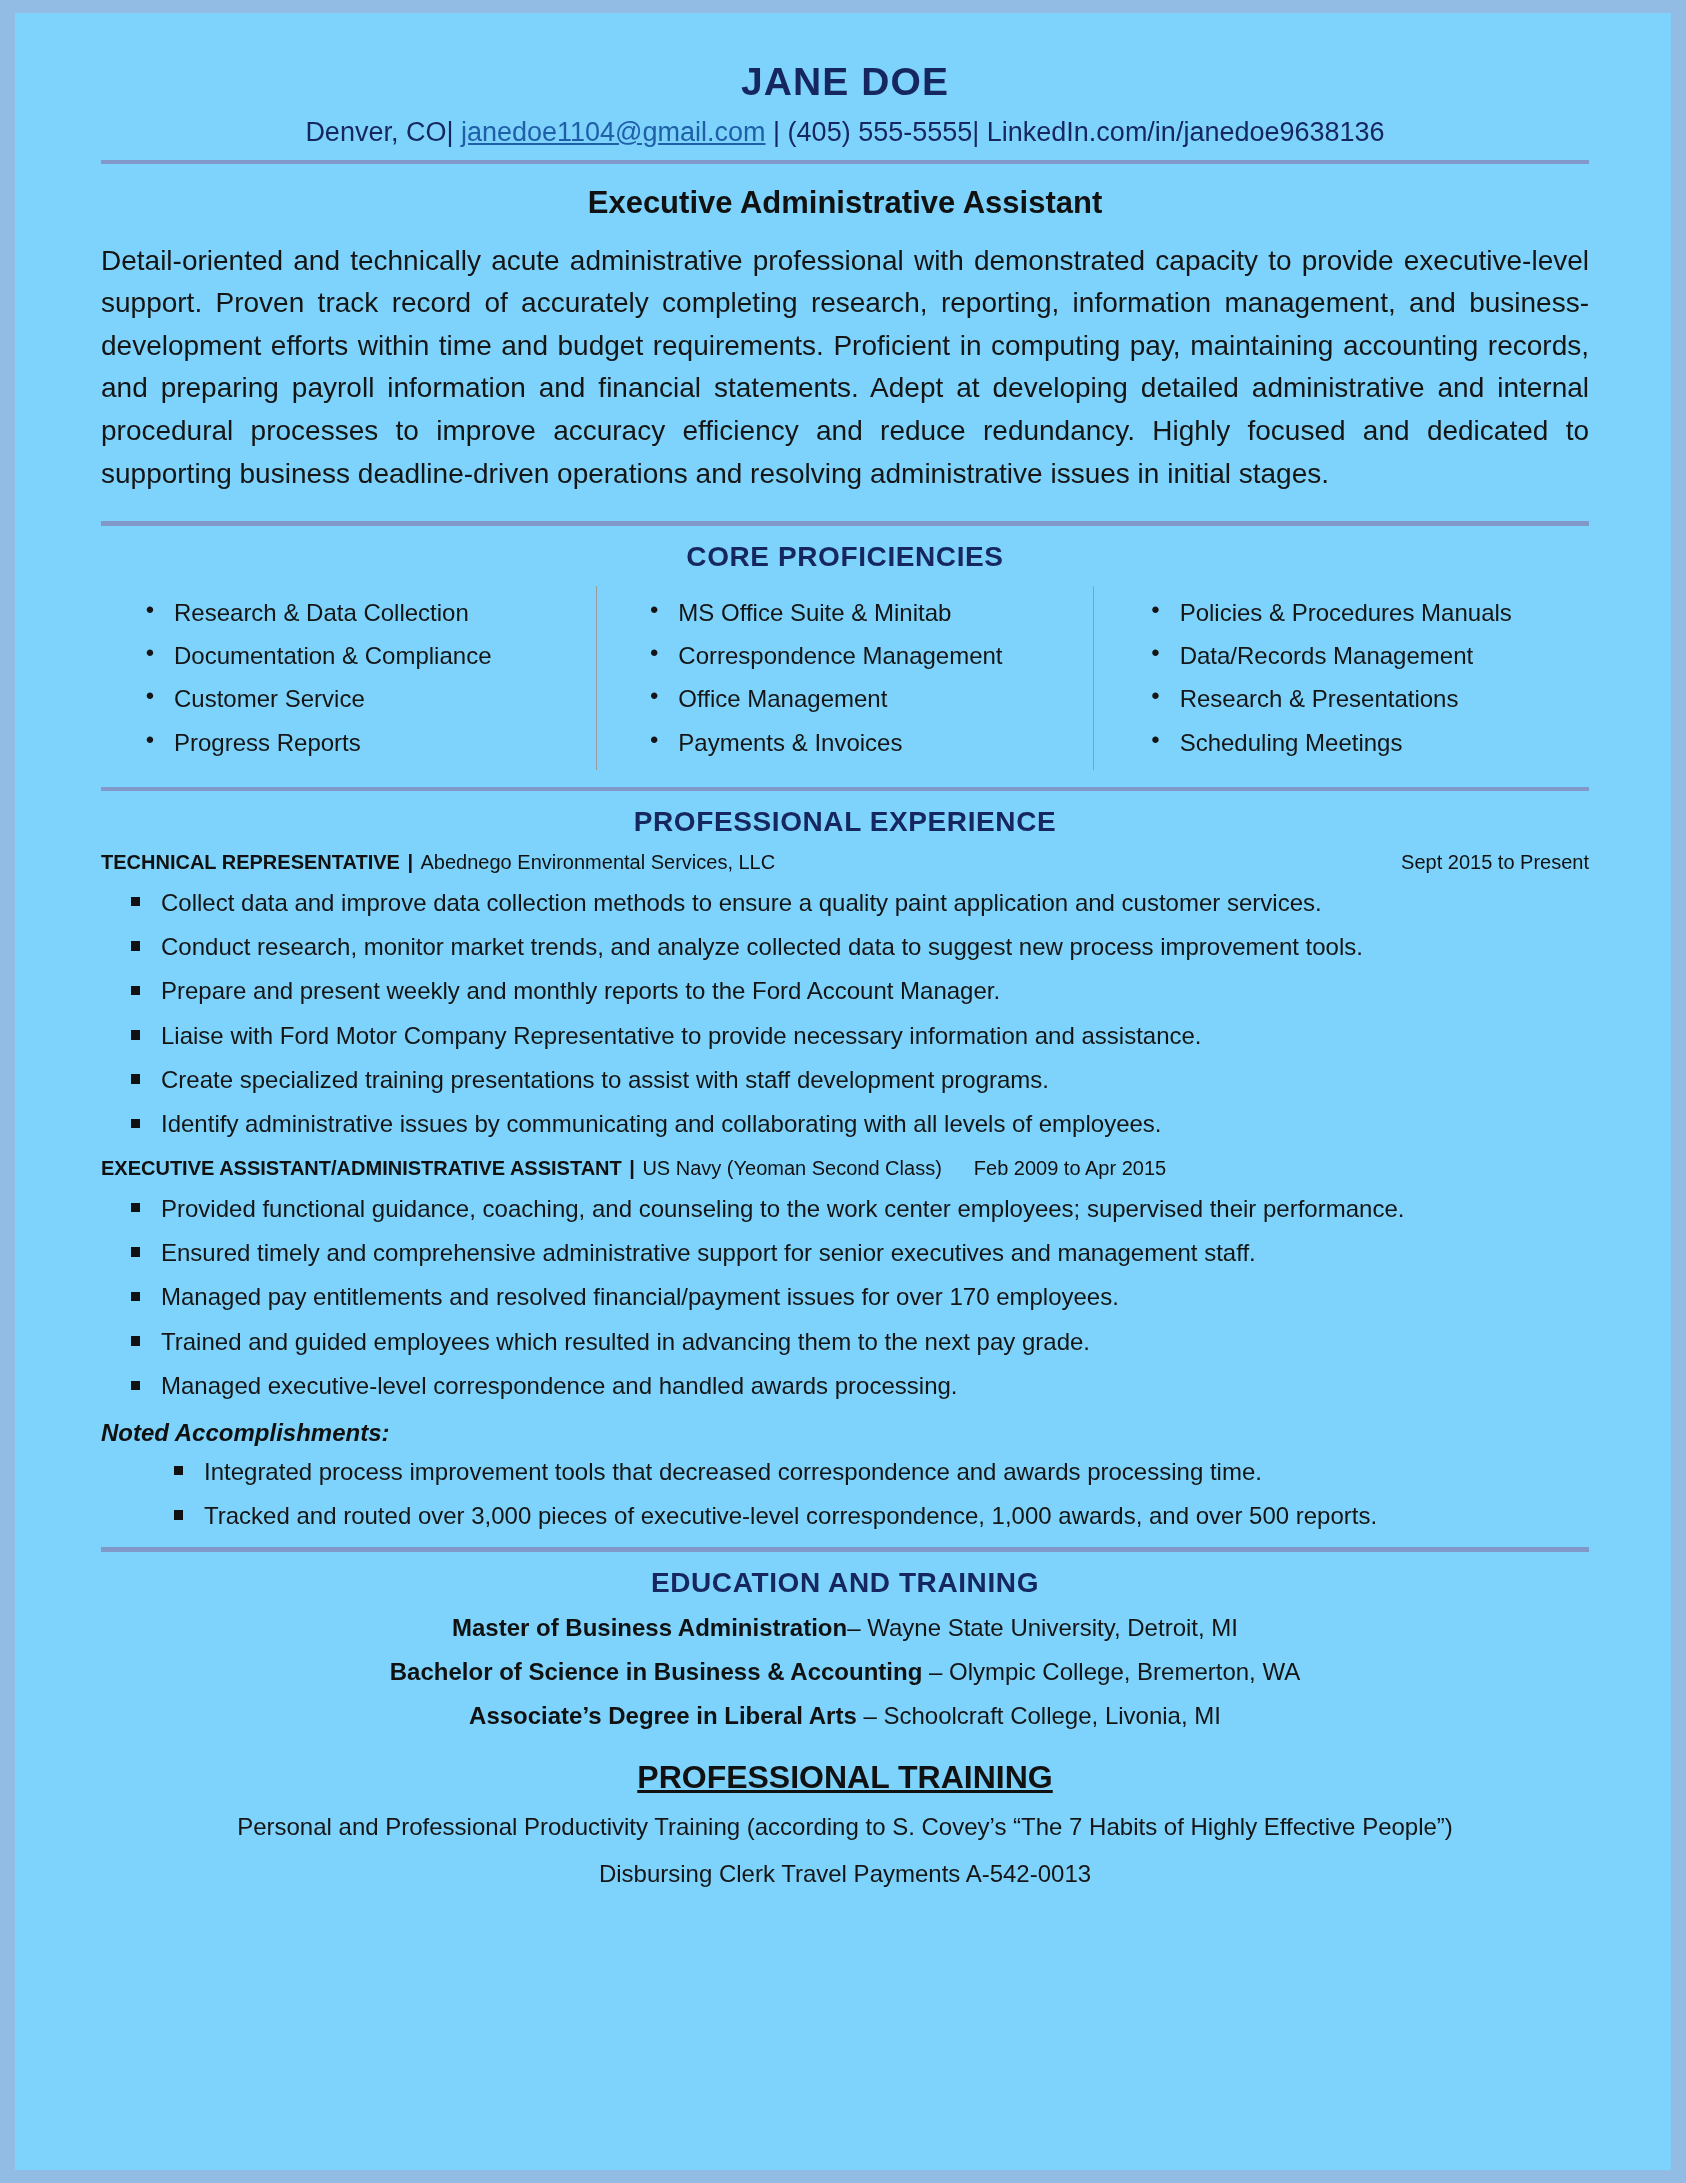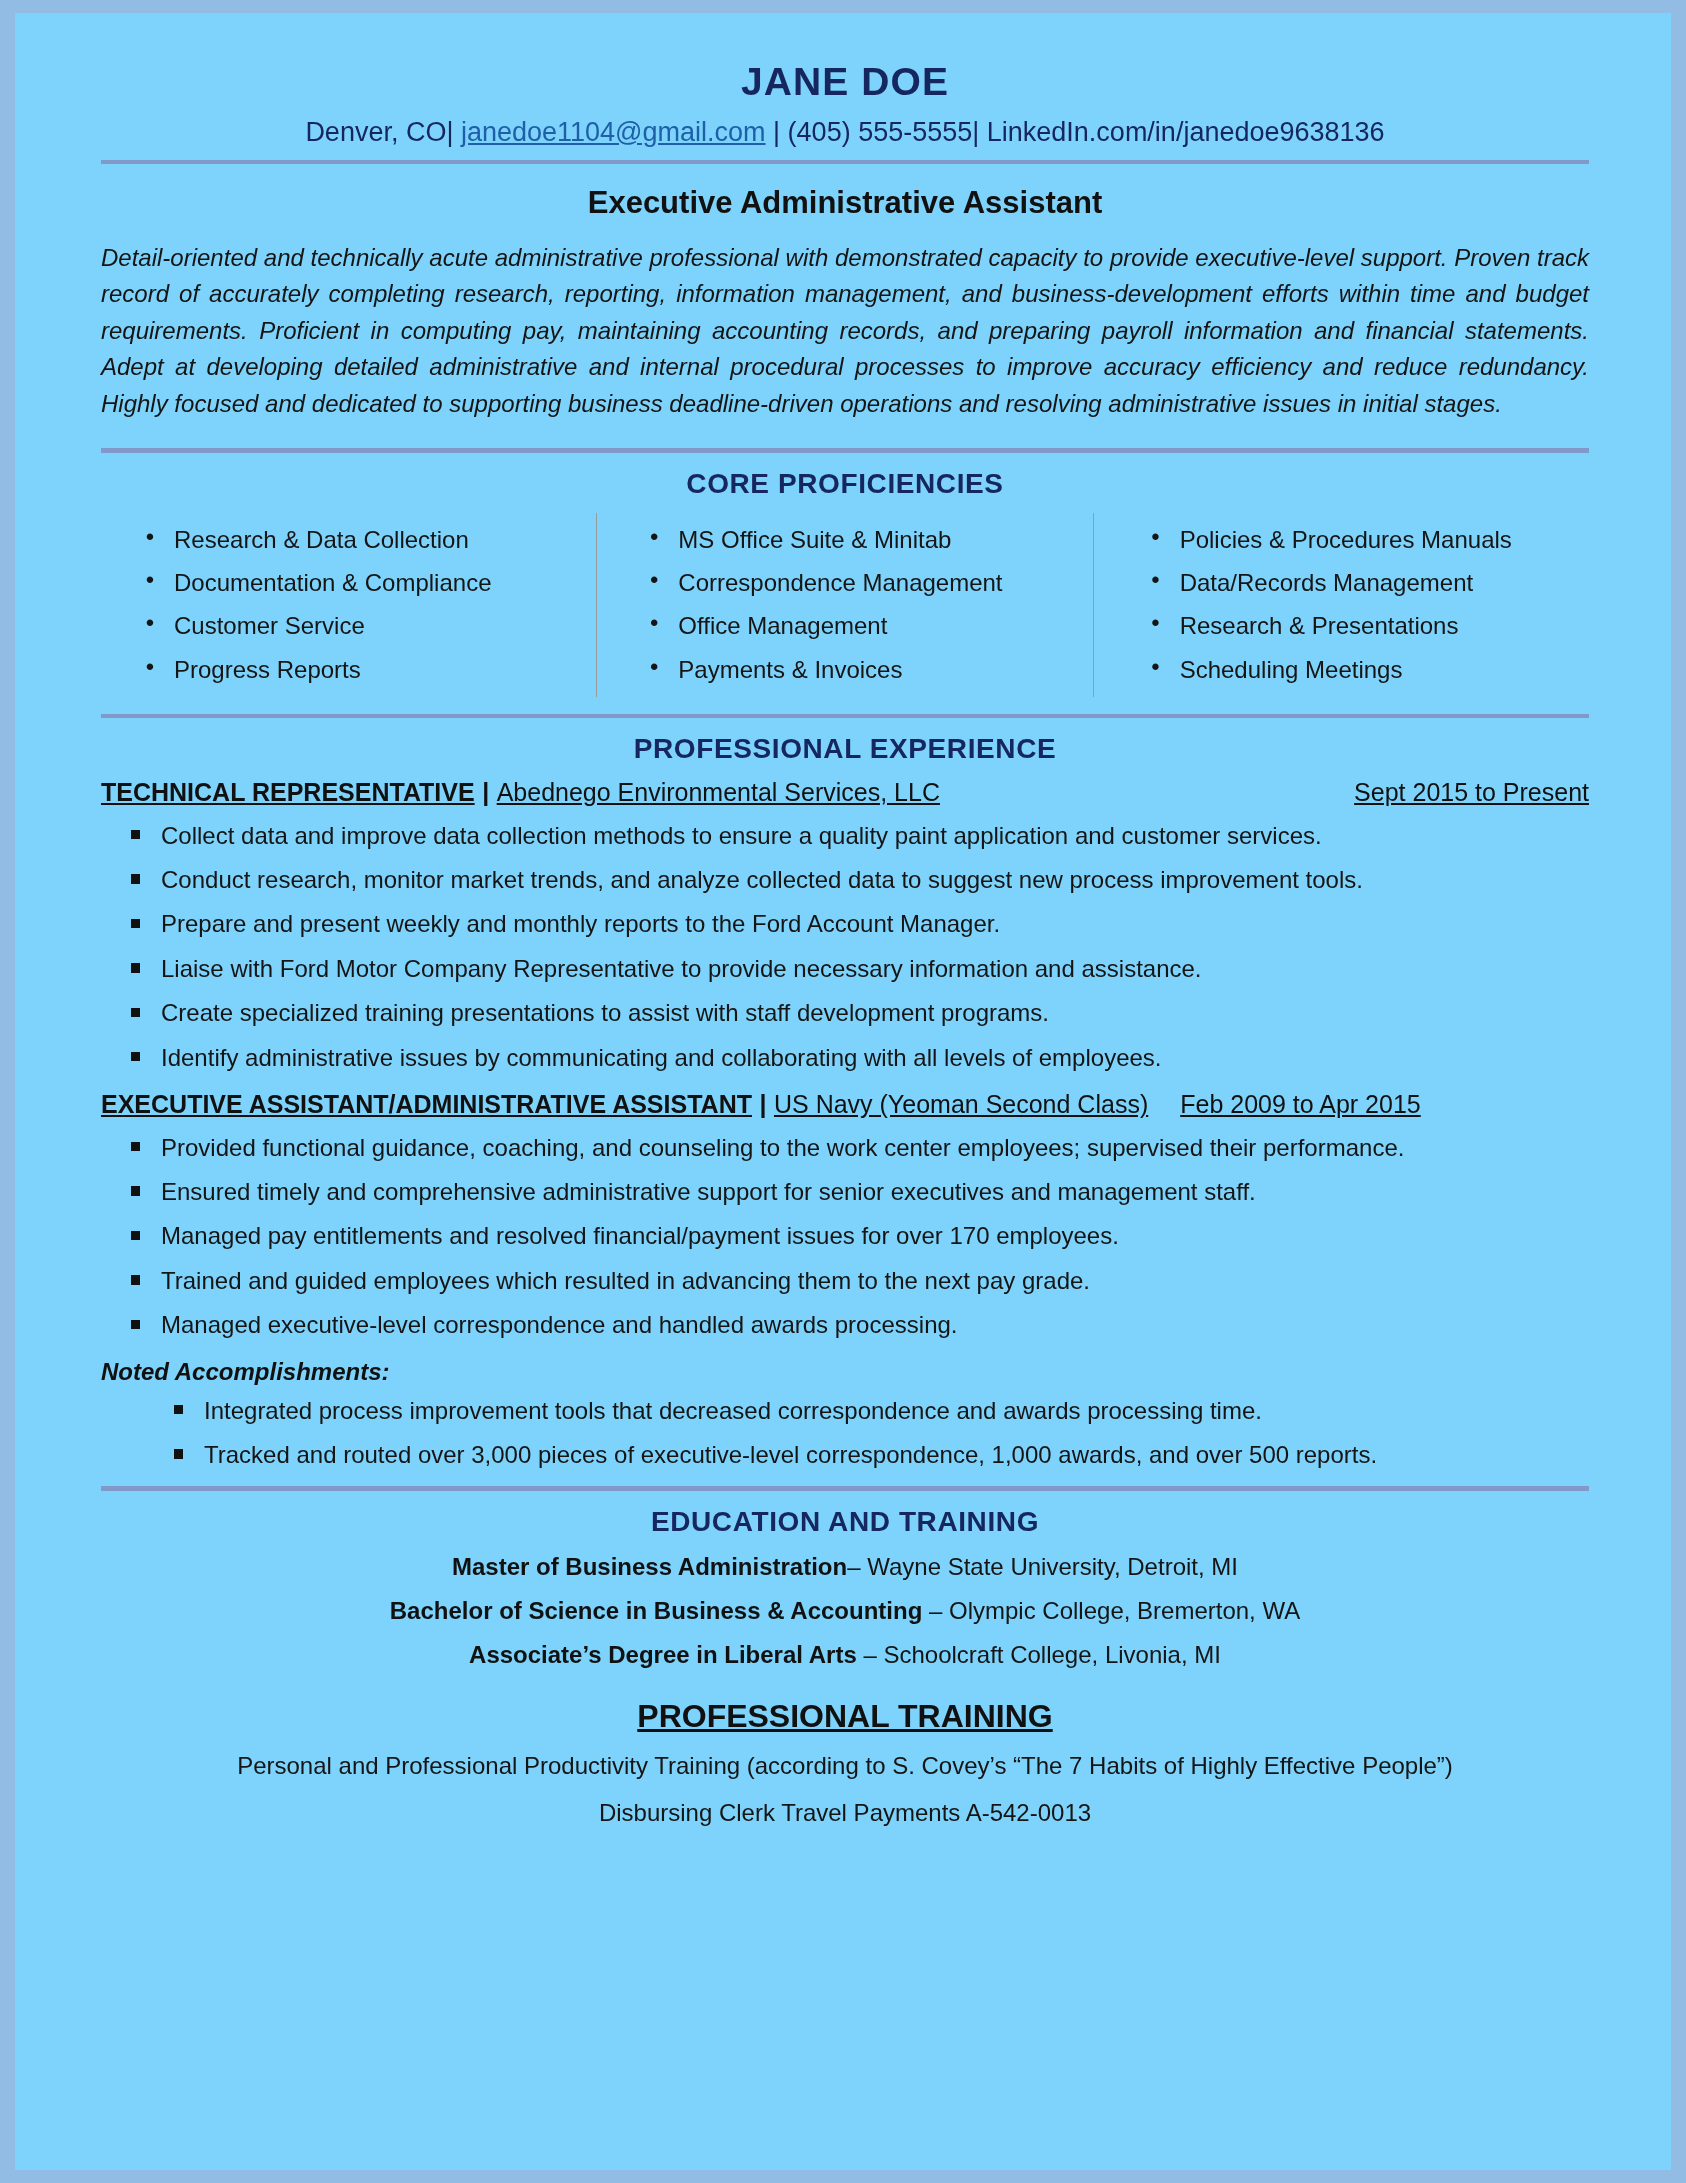--- a/index.html
+++ b/index.html
@@ -64,25 +64,24 @@
   
   .job-title {
     text-align: center;
     font-size: 31px;
     font-weight: bold;
     color: #111111;
     margin: 20.6px 0 19px 0;
   }
   .summary {
     text-align: justify;
-    font-size: 24px;
+    font-size: 28px;
     line-height: 1.52;
     color: #151515;
     margin: 16px 0 26px 0;
-    font-style: italic;
   }
 
   
   .section-heading {
     text-align: center;
     color: #16265e;
     font-weight: bold;
     font-size: 28px;
     letter-spacing: 0.6px;
     margin: 15px 0 13px 0;
@@ -125,25 +124,24 @@
   .prof-col:nth-child(2) ul { padding-left: 49px; }
   .prof-col:nth-child(3) ul { padding-left: 54px; }
 
   
   .job {
     margin-bottom: 9.4px;
   }
   .job-header {
     display: flex;
     align-items: baseline;
-    font-size: 25px;
+    font-size: 20px;
     color: #111111;
     margin: 11.2px 0 5.6px 0;
     white-space: nowrap;
-    text-decoration: underline;
   }
   .job-role {
     font-weight: bold;
   }
   .job-pipe {
     font-weight: bold;
     padding: 0 7.5px;
   }
   .job-company {
     font-weight: normal;

